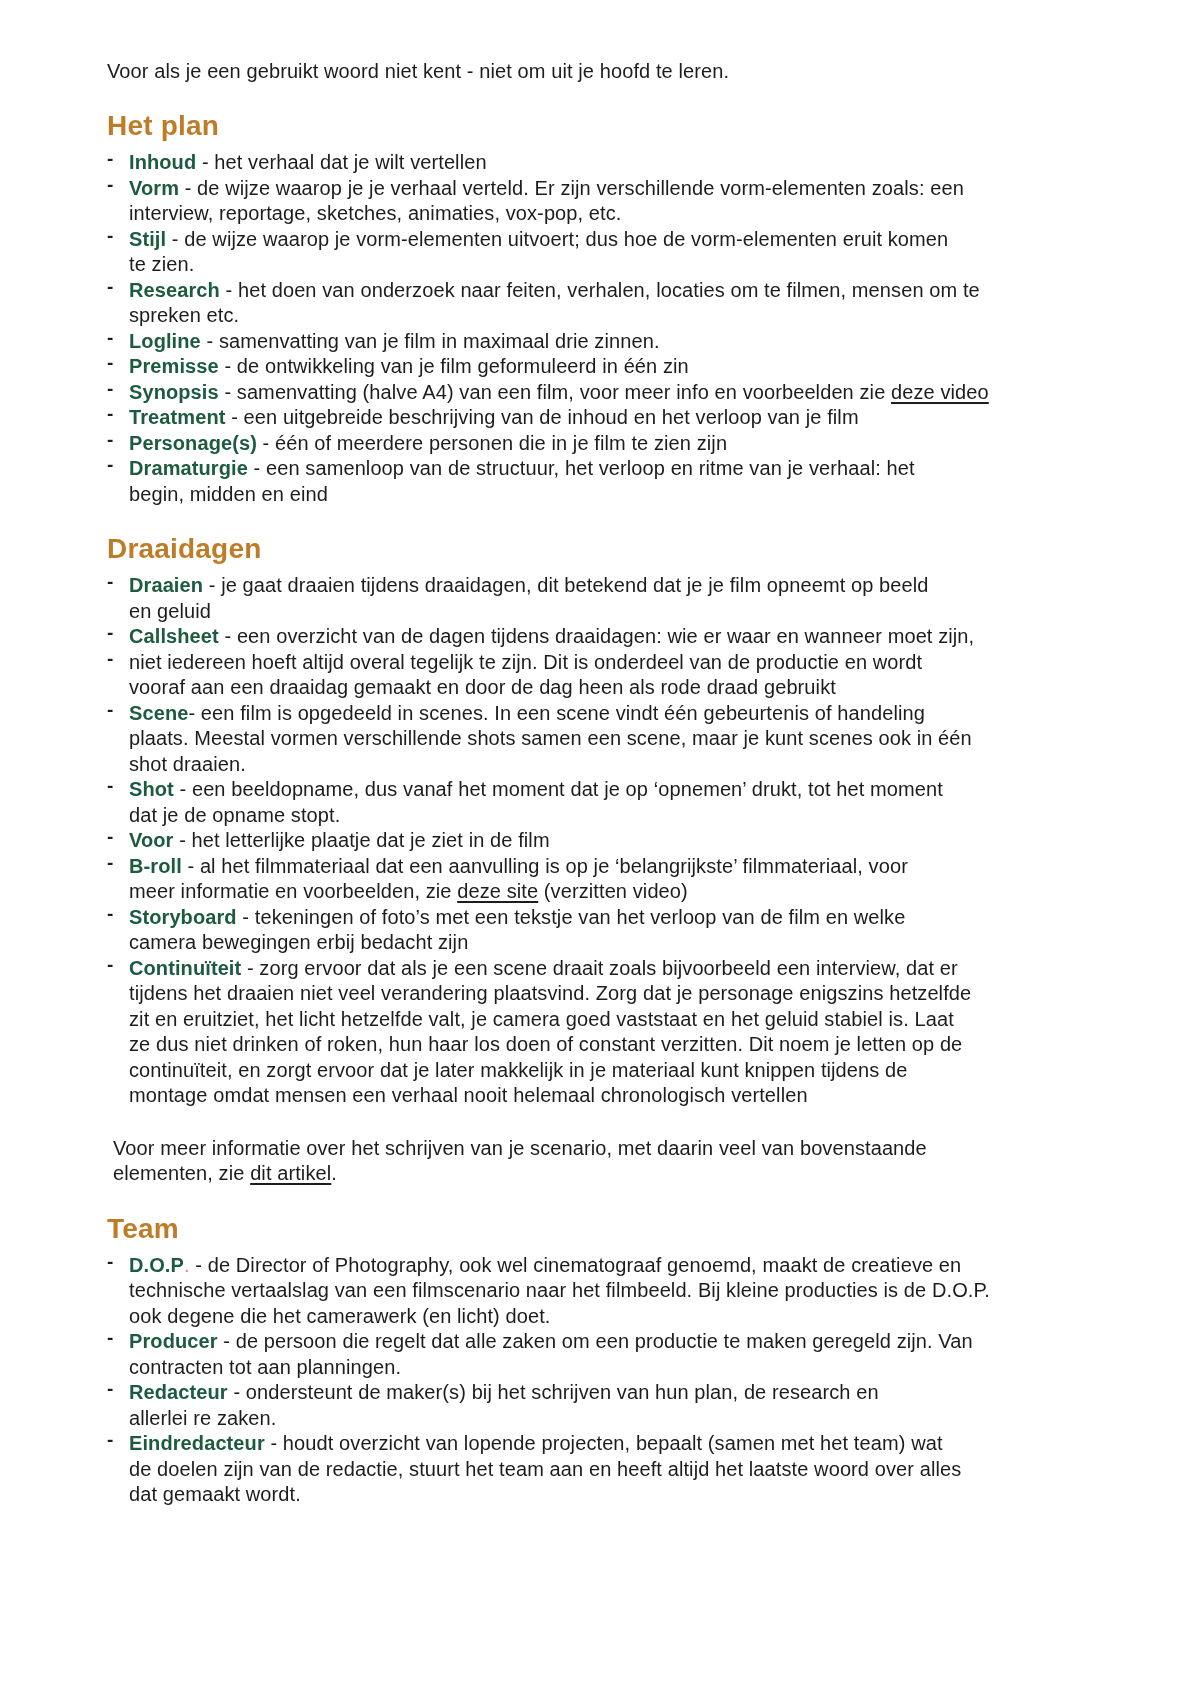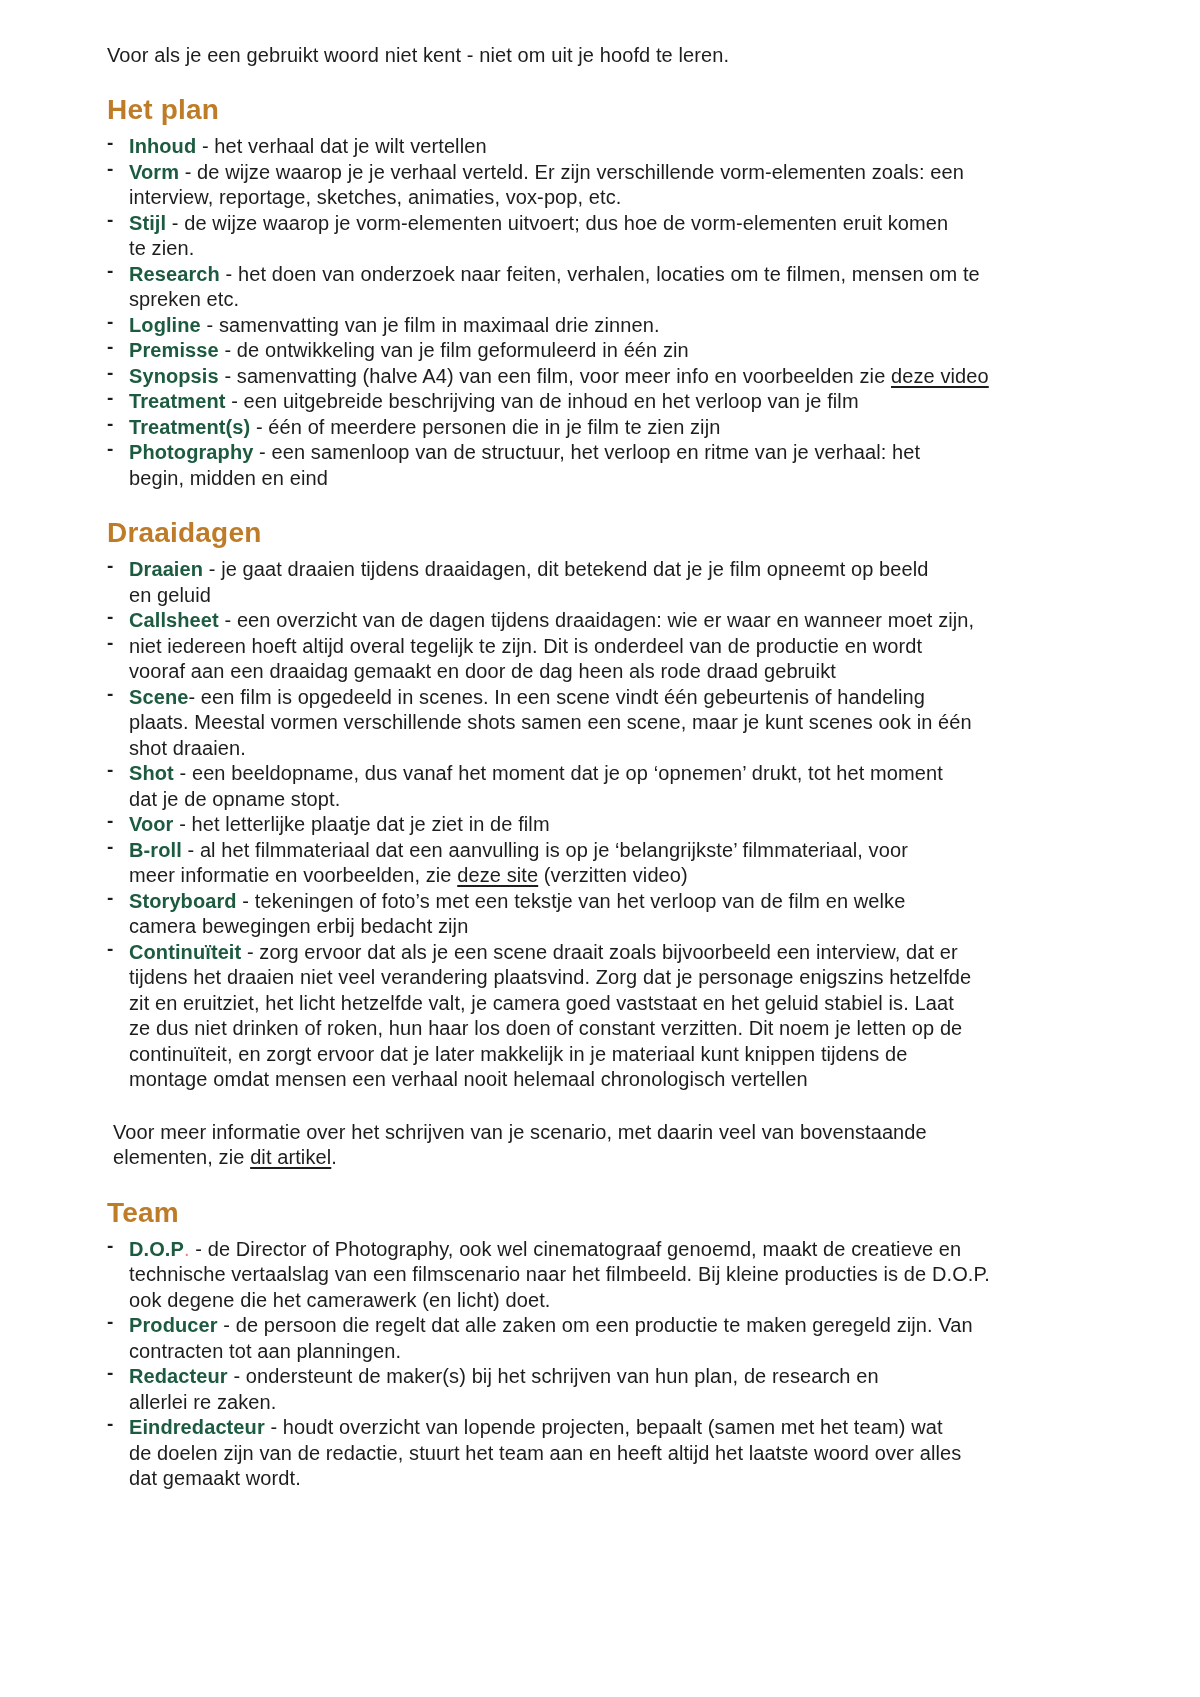--- a/index.html
+++ b/index.html
@@ -5,21 +5,21 @@
   :root{
     --heading:#bf7c28; --term:#1d5b41; --body:#1d1d1d; --dot:#ec8472; --background:#ffffff;
   }
   html,body{margin:0;padding:0;}
   body{
     width:1200px;height:1697px;background:var(--background);
     font-family:"Liberation Sans",sans-serif;color:var(--body);
   }
   .page{
     box-sizing:border-box;width:1200px;height:1697px;overflow:hidden;
-    padding:42px 95px 0 107px;
+    padding:58px 95px 0 107px;
   }
   .intro{margin:0;font-size:20px;line-height:26px;letter-spacing:.1px;}
   h2.section-title{
     margin:27px 0 9px 0;font-size:28px;line-height:30px;font-weight:700;
     color:var(--heading);letter-spacing:.2px;
   }
   .li{display:flex;align-items:flex-start;}
   .marker{
     flex:0 0 22px;width:22px;font-size:19px;line-height:25.5px;
     position:relative;top:-4px;font-weight:600;color:var(--body);
@@ -75,25 +75,25 @@
   <div class="li">
     <span class="marker">-</span>
     <p class="txt"><b class="term">Synopsis</b><span> - samenvatting (halve A4) van een film, voor meer info en voorbeelden zie </span><a class="link">deze video</a><span></span></p>
   </div>
   <div class="li">
     <span class="marker">-</span>
     <p class="txt"><b class="term">Treatment</b><span> - een uitgebreide beschrijving van de inhoud en het verloop van je film</span></p>
   </div>
   <div class="li">
     <span class="marker">-</span>
-    <p class="txt"><b class="term">Treatment(s)</b><span> - één of meerdere personen die in je film te zien zijn</span></p>
+    <p class="txt"><b class="term">Personage(s)</b><span> - één of meerdere personen die in je film te zien zijn</span></p>
   </div>
   <div class="li">
     <span class="marker">-</span>
-    <p class="txt"><b class="term">Photography</b><span> - een samenloop van de structuur, het verloop en ritme van je verhaal: het
+    <p class="txt"><b class="term">Dramaturgie</b><span> - een samenloop van de structuur, het verloop en ritme van je verhaal: het
 begin, midden en eind</span></p>
   </div>
 
   <h2 class="section-title">Draaidagen</h2>
 
   <div class="li">
     <span class="marker">-</span>
     <p class="txt"><b class="term">Draaien</b><span> - je gaat draaien tijdens draaidagen, dit betekend dat je je film opneemt op beeld
 en geluid</span></p>
   </div>

